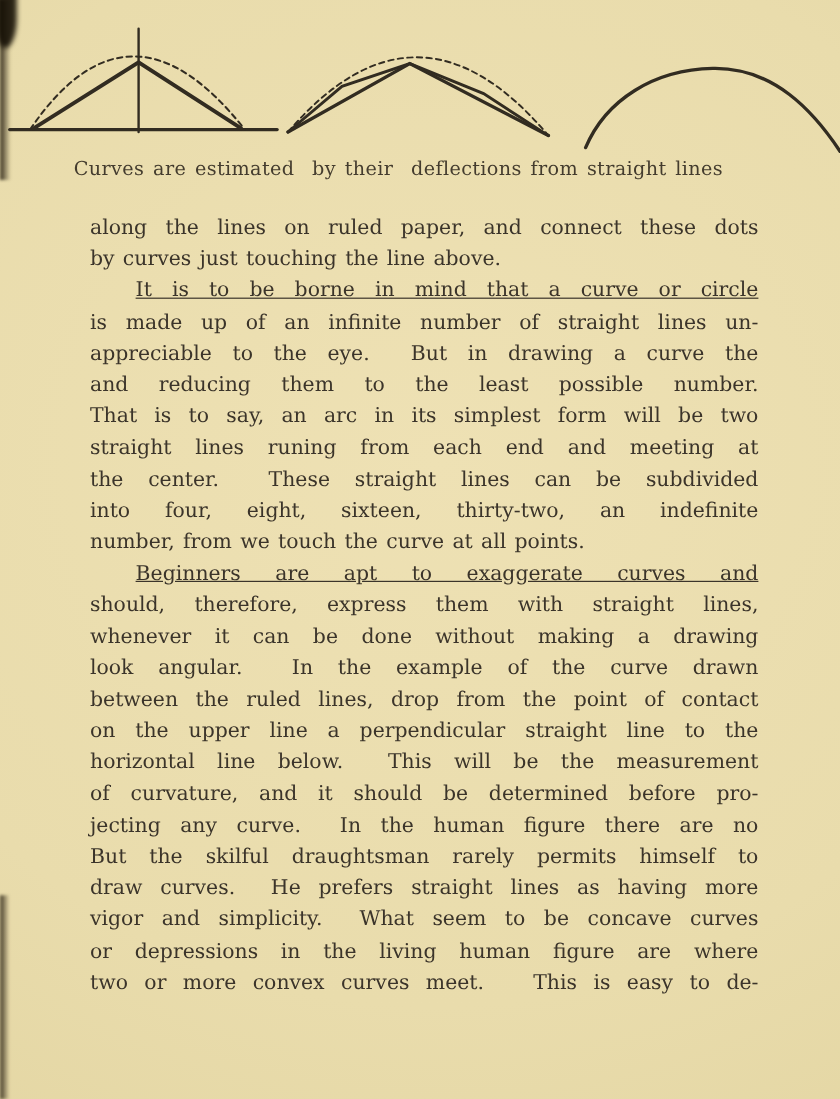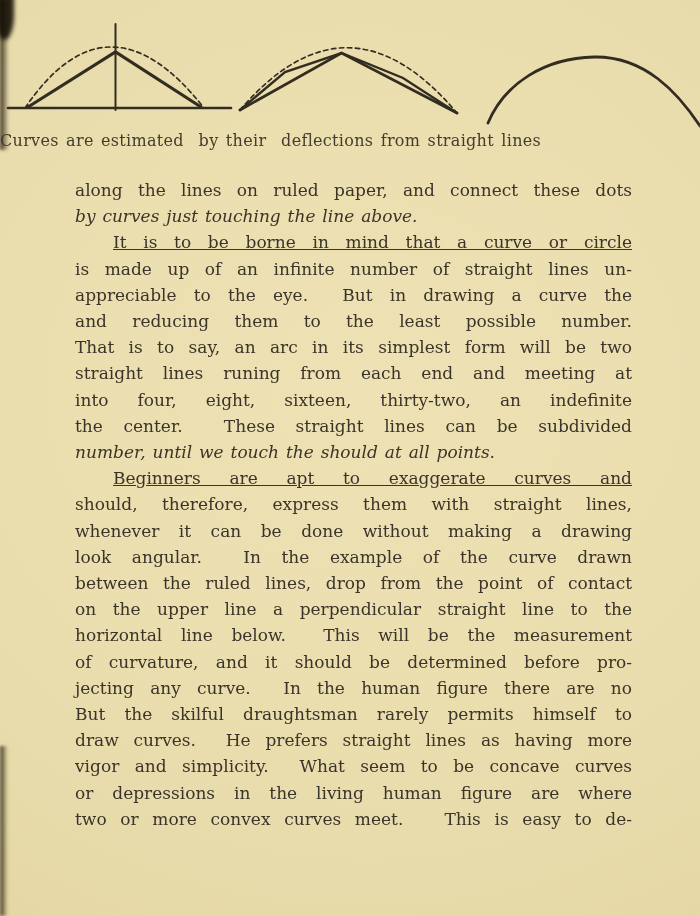--- a/index.html
+++ b/index.html
@@ -28,39 +28,39 @@
     filter: blur(2px);
   }
   .edge-shadow-bottom {
     position: absolute; left: 0; bottom: 0; width: 8px; height: 170px;
     background: linear-gradient(to right, rgba(25,18,6,0.8), rgba(25,18,6,0.0));
     filter: blur(1.5px);
   }
   .figure { position: absolute; left: 0; top: 0; width: 700px; height: 132px; }
   .caption {
     position: absolute; left: 0; top: 131px; width: 664px;
-    text-align: left;
+    text-align: center;
     font-size: 16px;
     letter-spacing: 0.3px;
     word-spacing: 2px;
     color: #443c2e;
   }
   .text-block {
     position: absolute; left: 75px; top: 177px; width: 557px;
     font-size: 17px;
     line-height: 26.2px;
     color: #3b342a;
     word-spacing: 1.5px;
   }
   .line {
     text-align: justify;
     text-align-last: justify;
     white-space: normal;
   }
-  .line.short { text-align-last: left; font-style: italic; }
+  .line.short { text-align-last: left; }
   .line.indent { text-indent: 38px; text-decoration: underline; }
 </style>
 </head>
 <body>
 
 <div class="page">
 
   <div class="edge-shadow-top"></div>
   <div class="corner-shadow-top"></div>
   <div class="edge-shadow-bottom"></div>
@@ -89,23 +89,23 @@
 
   <div class="text-block">
       <div class="line">along the lines on ruled paper, and connect these dots</div>
       <div class="line short">by curves just touching the line above.</div>
       <div class="line indent">It is to be borne in mind that a curve or circle</div>
       <div class="line">is made up of an infinite number of straight lines un-</div>
       <div class="line">appreciable to the eye.&nbsp; But in drawing a curve the</div>
       <div class="line">and reducing them to the least possible number.</div>
       <div class="line">That is to say, an arc in its simplest form will be two</div>
       <div class="line">straight lines runing from each end and meeting at</div>
+      <div class="line">the center.&nbsp; These straight lines can be subdivided</div>
       <div class="line">into four, eight, sixteen, thirty-two, an indefinite</div>
-      <div class="line">the center.&nbsp; These straight lines can be subdivided</div>
-      <div class="line short">number, until we touch the should at all points.</div>
+      <div class="line short">number, from we touch the curve at all points.</div>
       <div class="line indent">Beginners are apt to exaggerate curves and</div>
       <div class="line">should, therefore, express them with straight lines,</div>
       <div class="line">whenever it can be done without making a drawing</div>
       <div class="line">look angular.&nbsp; In the example of the curve drawn</div>
       <div class="line">between the ruled lines, drop from the point of contact</div>
       <div class="line">on the upper line a perpendicular straight line to the</div>
       <div class="line">horizontal line below.&nbsp; This will be the measurement</div>
       <div class="line">of curvature, and it should be determined before pro-</div>
       <div class="line">jecting any curve.&nbsp; In the human figure there are no</div>
       <div class="line">But the skilful draughtsman rarely permits&nbsp;himself to</div>

